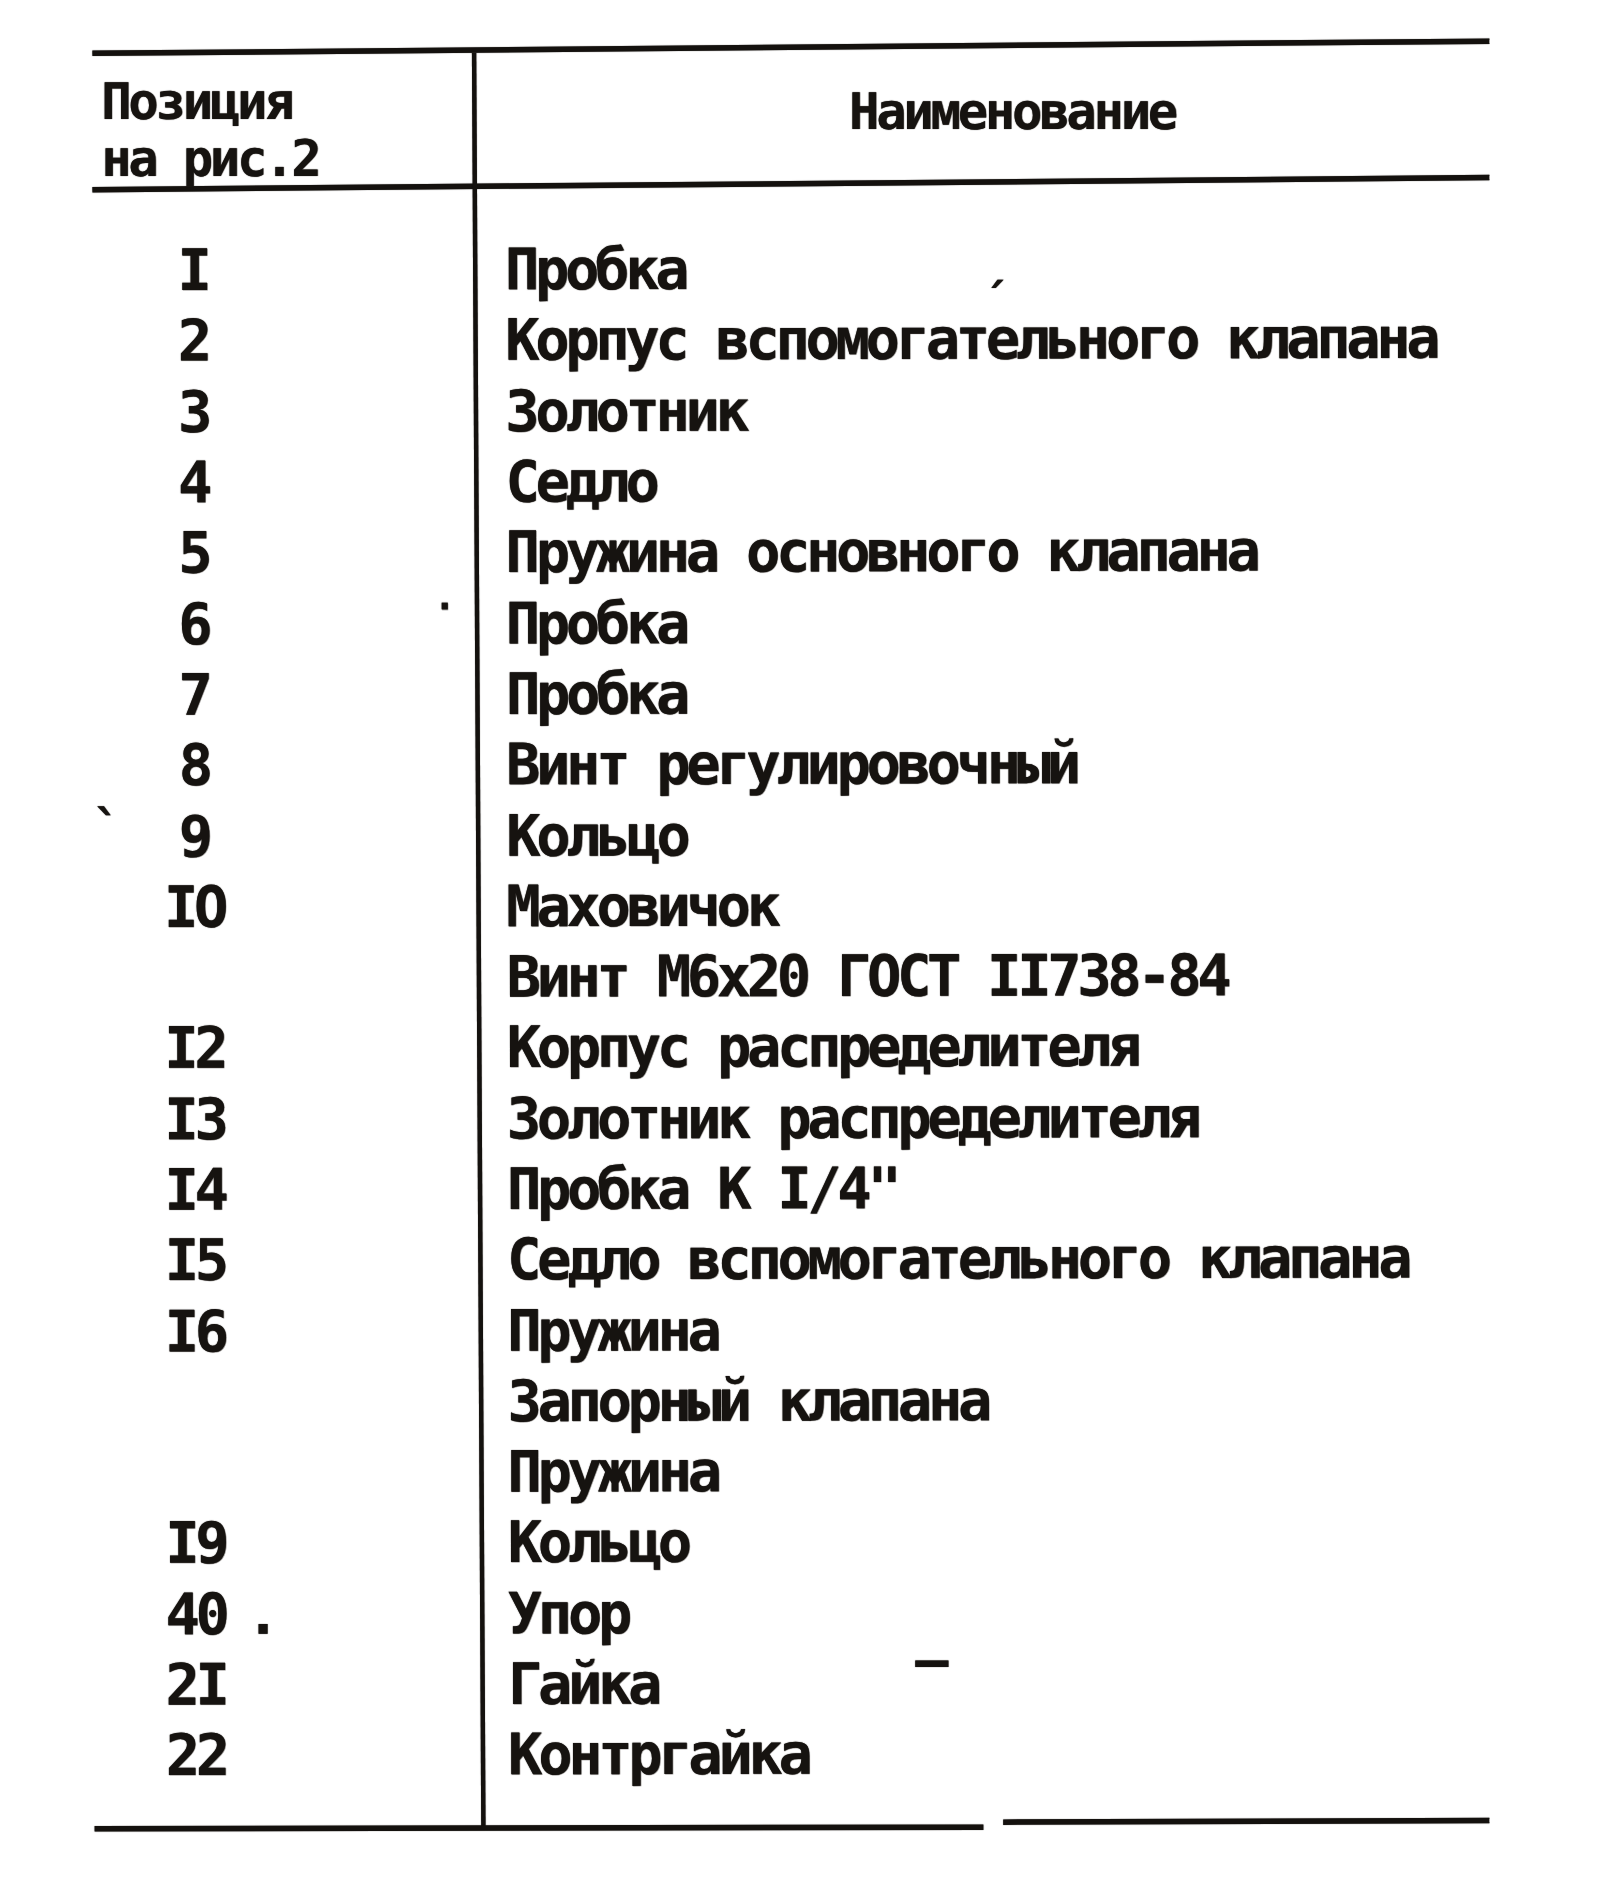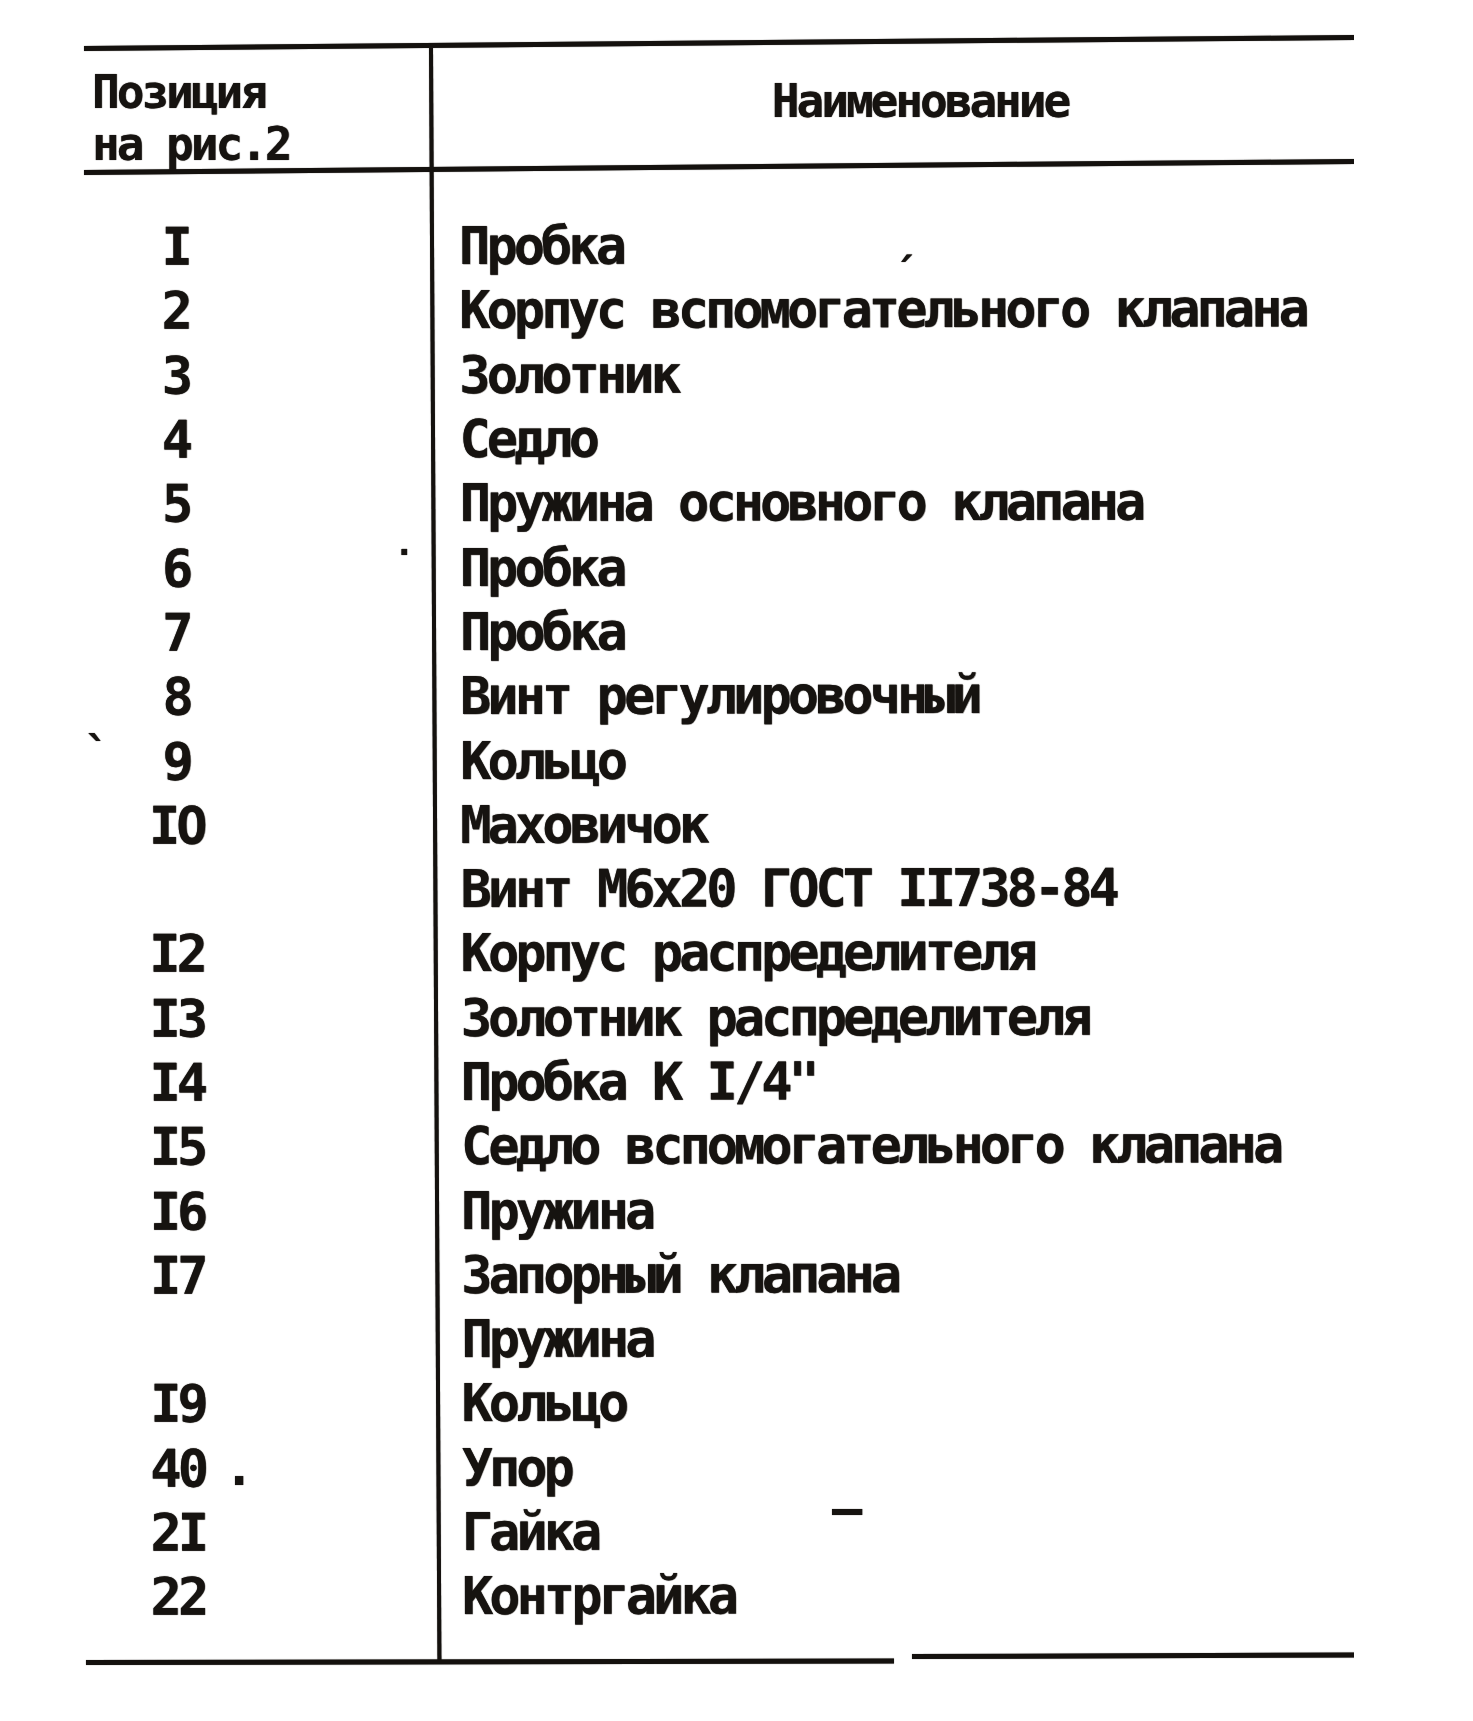--- a/index.html
+++ b/index.html
@@ -195,21 +195,20 @@
     <span class="cell-pos ink">I5</span>
     <span class="cell-name ink">Седло вспомогательного клапана</span>
   </div>
 
   <div class="row">
     <span class="cell-pos ink">I6</span>
     <span class="cell-name ink">Пружина</span>
   </div>
 
   <div class="row">
-    <span class="cell-pos ink">I7</span>
     <span class="cell-name ink">Запорный клапана</span>
   </div>
 
   <div class="row">
     <span class="cell-name ink">Пружина</span>
   </div>
 
   <div class="row">
     <span class="cell-pos ink">I9</span>
     <span class="cell-name ink">Кольцо</span>

